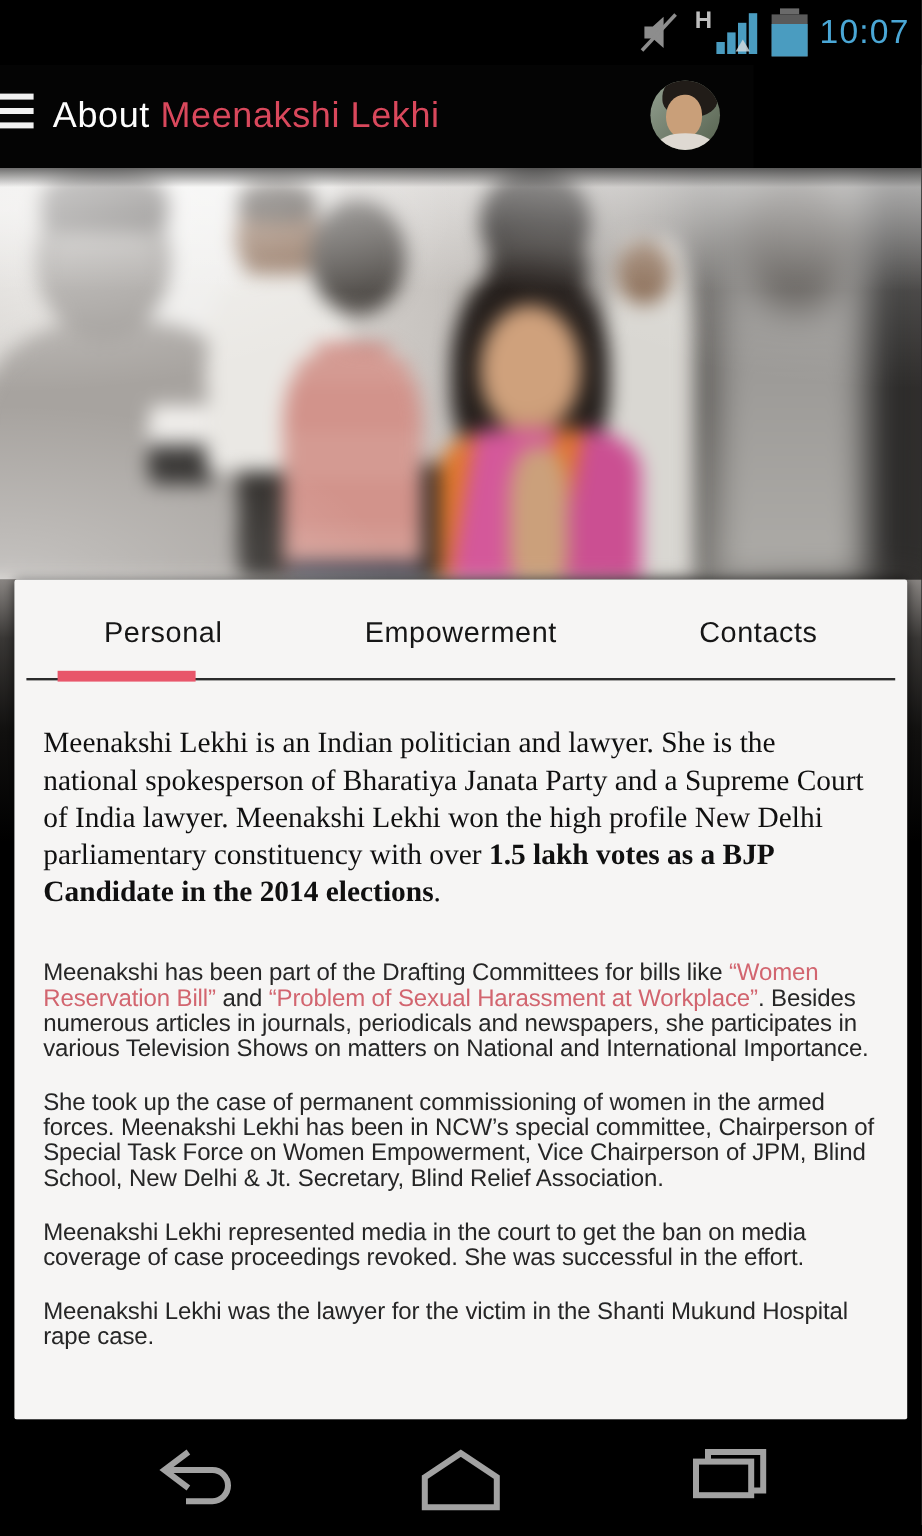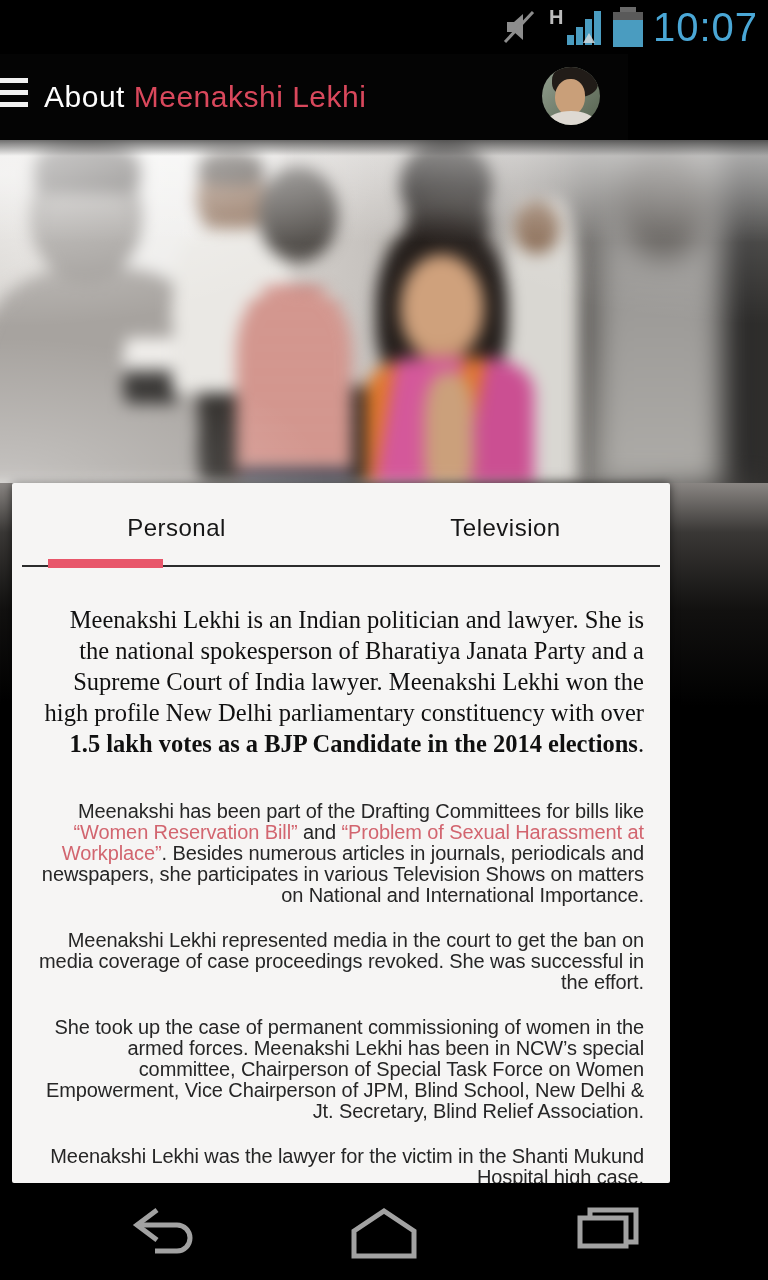--- a/index.html
+++ b/index.html
@@ -2,21 +2,21 @@
 <html style="--accent: #d9485c; --tab-underline: #e8566a; --link: #d2656f; --holo-blue: #4aa7d6; --status-teal: #4a9cc0; --nav-icon: #a2a2a2;"><head>
 <meta charset="utf-8">
 <style>
   html,body{margin:0;padding:0;background:#000;}
   body{width:768px;height:1280px;position:relative;overflow:hidden;
        font-family:"Liberation Sans",sans-serif;-webkit-font-smoothing:antialiased;}
 
   
   .status-bar{position:absolute;top:0;left:0;width:768px;height:54px;background:#000;
     display:flex;align-items:center;justify-content:flex-end;gap:10px;padding-right:10px;box-sizing:border-box;}
-  .clock{color:var(--holo-blue);font-size:40px;line-height:1;letter-spacing:1px;font-weight:400;}
+  .clock{color:var(--holo-blue);font-size:28px;line-height:1;letter-spacing:1px;font-weight:400;}
   .sig{position:relative;width:54px;height:40px;}
   .sig .h{position:absolute;left:0;top:0;color:#bdbdbd;font-size:20px;font-weight:bold;line-height:1;}
   .sig .bars{position:absolute;bottom:2px;right:2px;display:flex;align-items:flex-end;gap:2px;}
   .sig .bars i{display:block;width:7px;background:var(--status-teal);}
   .sig .arrow{position:absolute;right:8px;bottom:4px;width:0;height:0;
     border-left:6px solid transparent;border-right:6px solid transparent;border-bottom:10px solid #cfd8dc;opacity:.85;}
   .batt{position:relative;width:30px;height:40px;}
   .batt .nub{position:absolute;top:0;left:7px;width:16px;height:5px;background:#6a6a6a;}
   .batt .body{position:absolute;top:5px;left:0;width:30px;height:35px;background:#5a5a5a;}
   .batt .fill{position:absolute;bottom:0;left:0;width:30px;height:27px;background:var(--status-teal);}
@@ -46,22 +46,22 @@
     linear-gradient(180deg,rgba(255,255,255,.5),rgba(255,255,255,0) 30%),
     radial-gradient(ellipse at 0% 10%,rgba(255,255,255,.55),rgba(255,255,255,0) 35%),
     radial-gradient(ellipse at 100% 0%,rgba(255,255,255,.30),rgba(255,255,255,0) 38%),
     radial-gradient(ellipse at 0% 100%,rgba(255,255,255,.35),rgba(255,255,255,0) 30%);}
 
   
   .backdrop{position:absolute;top:483px;left:0;width:768px;height:700px;
     background:linear-gradient(180deg,#8a8683 0%,#3a3836 7%,#121110 18%,#000 32%);}
 
   
-  .card{position:absolute;top:483px;left:12px;width:658px;height:700px;background:#f6f5f4;
-    border-radius:2px;box-shadow:0 0 10px rgba(0,0,0,.6);overflow:hidden;text-align:right;}
+  .card{position:absolute;top:483px;left:12px;width:744px;height:700px;background:#f6f5f4;
+    border-radius:2px;box-shadow:0 0 10px rgba(0,0,0,.6);overflow:hidden;}
   .tabs{position:relative;height:84px;display:flex;}
   .tab{flex:1;display:flex;align-items:center;justify-content:center;font-size:24px;color:#161616;
     letter-spacing:.5px;cursor:pointer;padding-top:6px;box-sizing:border-box;}
   .tab-divider{position:absolute;left:10px;right:10px;top:82px;height:2px;background:#2c2c2c;}
   .tab-underline{position:absolute;left:36px;top:76px;width:115px;height:9px;background:var(--tab-underline);z-index:2;}
 
   .body-text{padding:0 26px 0 24px;}
   .intro{margin:37px 0 0 0;font-family:"Liberation Serif",serif;font-size:24.5px;line-height:31px;color:#101010;}
   .intro b{font-weight:bold;}
   .p{margin:24px 0 0 0;font-size:20px;line-height:21px;color:#262626;letter-spacing:-0.1px;}
@@ -148,33 +148,34 @@
     <div class="s" style="left:366px;top:218px;width:168px;height:125px;background:linear-gradient(100deg,#e0782a 0 16%,#d4589a 16% 52%,#e0782a 52% 63%,#cb4f92 63%);border-radius:28% 28% 0 0;"></div>
     <div class="s" style="left:424px;top:232px;width:50px;height:111px;background:#cba07b;border-radius:40% 40% 20% 20%;"></div>
   </div>
 </div>
 
 <div class="backdrop"></div>
 
 <div class="card">
   <div class="tabs">
     <div class="tab">Personal</div>
-    <div class="tab">Television</div>
+    <div class="tab">Empowerment</div>
+    <div class="tab">Contacts</div>
     <div class="tab-divider"></div>
     <div class="tab-underline"></div>
   </div>
 
   <div class="body-text">
     <p class="intro"><span>Meenakshi Lekhi is an Indian politician and lawyer. She is the national spokesperson of Bharatiya Janata Party and a Supreme Court of India lawyer. Meenakshi Lekhi won the high profile New Delhi parliamentary constituency with over </span><b>1.5 lakh votes as a BJP Candidate in the 2014 elections</b><span>.</span></p>
 
     <p class="p first"><span>Meenakshi has been part of the Drafting Committees for bills like </span><span class="link">“Women Reservation Bill”</span><span> and </span><span class="link">“Problem of Sexual Harassment at Workplace”</span><span>. Besides numerous articles in journals, periodicals and newspapers, she participates in various Television Shows on matters on National and International Importance.</span></p>
 
+    <p class="p">She took up the case of permanent commissioning of women in the armed forces. Meenakshi Lekhi has been in NCW’s special committee, Chairperson of Special Task Force on Women Empowerment, Vice Chairperson of JPM, Blind School, New Delhi &amp; Jt. Secretary, Blind Relief Association.</p>
     <p class="p">Meenakshi Lekhi represented media in the court to get the ban on media coverage of case proceedings revoked. She was successful in the effort.</p>
-    <p class="p">She took up the case of permanent commissioning of women in the armed forces. Meenakshi Lekhi has been in NCW’s special committee, Chairperson of Special Task Force on Women Empowerment, Vice Chairperson of JPM, Blind School, New Delhi &amp; Jt. Secretary, Blind Relief Association.</p>
-    <p class="p">Meenakshi Lekhi was the lawyer for the victim in the Shanti Mukund Hospital high case.</p>
+    <p class="p">Meenakshi Lekhi was the lawyer for the victim in the Shanti Mukund Hospital rape case.</p>
   </div>
 </div>
 
 <div class="nav-bar">
   <div class="nav-btn" id="nav-back">
     <svg width="66" height="56" viewBox="0 0 66 56">
       <path d="M30 6 L10 21 L30 36" stroke-linejoin="miter"></path>
       <path d="M12 21 H50 A13 13 0 1 1 50 47 H28"></path>
     </svg>
   </div>

